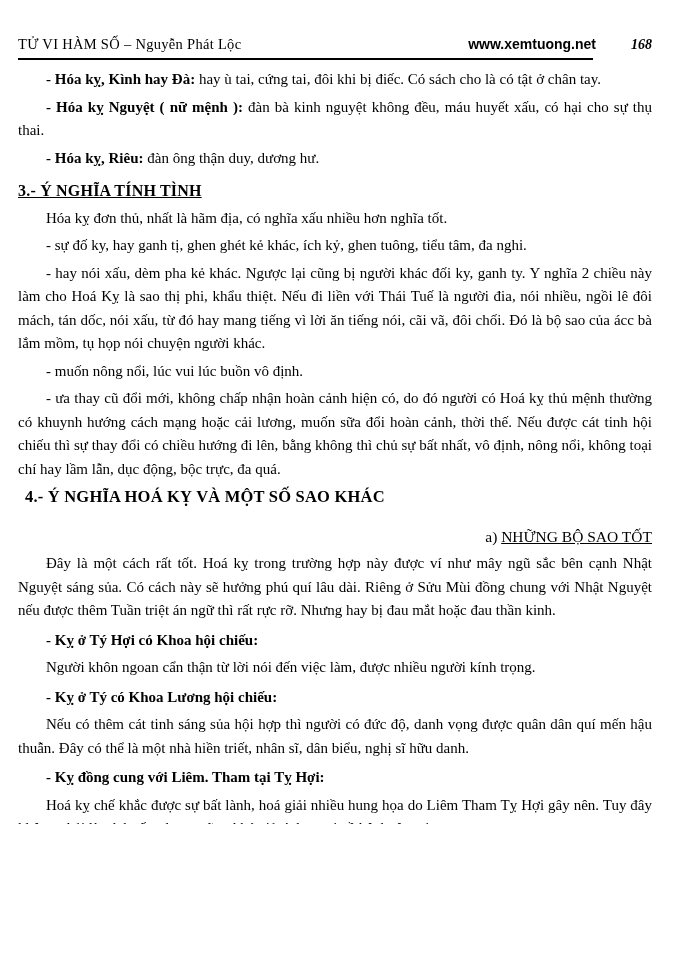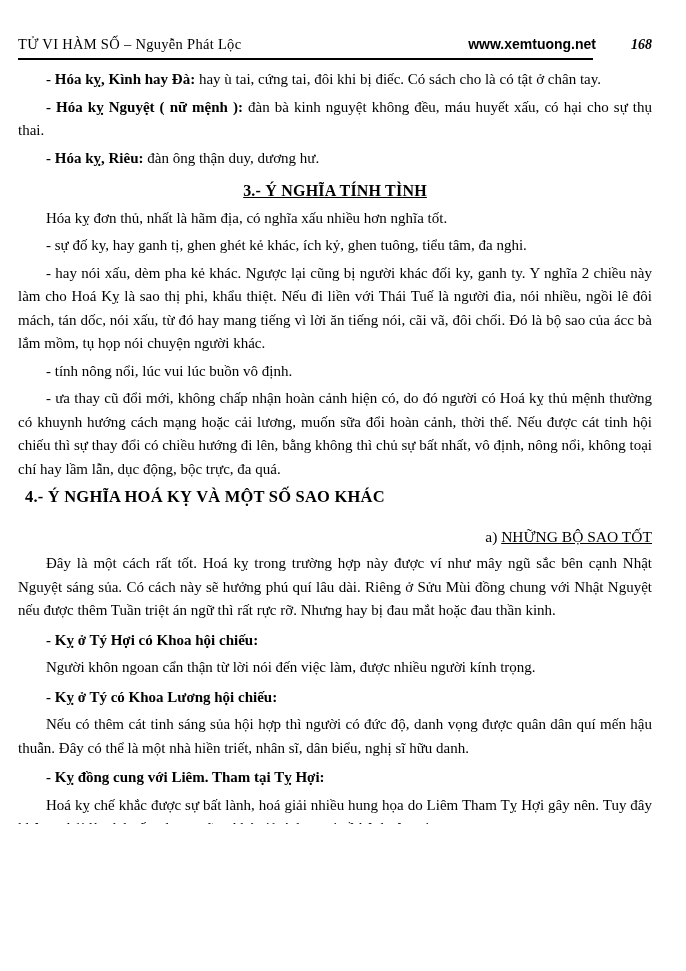--- a/index.html
+++ b/index.html
@@ -52,21 +52,21 @@
     text-align: justify;
     text-indent: 28px;
   }
   .p.bullet b { font-weight: bold; }
   .p.h-underline {
     margin-top: 9px;
     font-weight: bold;
     font-size: 16px;
     text-decoration: underline;
     text-indent: 0;
-    text-align: center;
+    text-align: left;
     letter-spacing: 0.2px;
   }
   .p.h-bold {
     font-weight: bold;
     font-size: 16.5px;
     text-indent: 7px;
     text-align: left;
     letter-spacing: 0.2px;
   }
   .p.bold-bullet {
@@ -94,21 +94,21 @@
   </div>
   <div class="header-rule"></div>
   <div class="doc-body">
       <p class="p bullet"><b>- Hóa kỵ, Kình hay Đà:</b><span> hay ù tai, cứng tai, đôi khi bị điếc. Có sách cho là có tật ở chân tay.</span></p>
       <p class="p bullet"><b>- Hóa kỵ Nguyệt ( nữ mệnh ):</b><span> đàn bà kinh nguyệt không đều, máu huyết xấu, có hại cho sự thụ thai.</span></p>
       <p class="p bullet"><b>- Hóa kỵ, Riêu:</b><span> đàn ông thận duy, dương hư.</span></p>
       <p class="p h-underline">3.- Ý NGHĨA TÍNH TÌNH</p>
       <p class="p para">Hóa kỵ đơn thủ, nhất là hãm địa, có nghĩa xấu nhiều hơn nghĩa tốt.</p>
       <p class="p para">- sự đố ky, hay ganh tị, ghen ghét kẻ khác, ích kỷ, ghen tuông, tiểu tâm, đa nghi.</p>
       <p class="p para">- hay nói xấu, dèm pha kẻ khác. Ngược lại cũng bị người khác đối ky, ganh ty. Y nghĩa 2 chiều này làm cho Hoá Kỵ là sao thị phi, khẩu thiệt. Nếu đi liền với Thái Tuế là người đia, nói nhiều, ngồi lê đôi mách, tán dốc, nói xấu, từ đó hay mang tiếng vì lời ăn tiếng nói, cãi vã, đôi chối. Đó là bộ sao của ácc bà lắm mồm, tụ họp nói chuyện người khác.</p>
-      <p class="p para">- tính nông nổi, lúc vui lúc buồn vô định.</p>
+      <p class="p para">- muốn nông nổi, lúc vui lúc buồn vô định.</p>
       <p class="p para">- ưa thay cũ đổi mới, không chấp nhận hoàn cảnh hiện có, do đó người có Hoá kỵ thủ mệnh thường có khuynh hướng cách mạng hoặc cải lương, muốn sữa đổi hoàn cảnh, thời thế. Nếu được cát tinh hội chiếu thì sự thay đổi có chiều hướng đi lên, bằng không thì chủ sự bất nhất, vô định, nông nổi, không toại chí hay lầm lẫn, dục động, bộc trực, đa quá.</p>
       <p class="p h-bold">4.- Ý NGHĨA HOÁ KỴ VÀ MỘT SỐ SAO KHÁC</p>
       <p class="p sub"><span>a) </span><span class="sub-caps">NHỮNG BỘ SAO TỐT</span></p>
       <p class="p para">Đây là một cách rất tốt. Hoá kỵ trong trường hợp này được ví như mây ngũ sắc bên cạnh Nhật Nguyệt sáng sủa. Có cách này sẽ hưởng phú quí lâu dài. Riêng ở Sửu Mùi đồng chung với Nhật Nguyệt nếu được thêm Tuần triệt án ngữ thì rất rực rỡ. Nhưng hay bị đau mắt hoặc đau thần kinh.</p>
       <p class="p bold-bullet">- Kỵ ở Tý Hợi có Khoa hội chiếu:</p>
       <p class="p para">Người khôn ngoan cẩn thận từ lời nói đến việc làm, được nhiều người kính trọng.</p>
       <p class="p bold-bullet">- Kỵ ở Tý có Khoa Lương hội chiếu:</p>
       <p class="p para">Nếu có thêm cát tinh sáng sủa hội hợp thì người có đức độ, danh vọng được quân dân quí mến hậu thuẫn. Đây có thể là một nhà hiền triết, nhân sĩ, dân biểu, nghị sĩ hữu danh.</p>
       <p class="p bold-bullet">- Kỵ đồng cung với Liêm. Tham tại Tỵ Hợi:</p>
       <p class="p para">Hoá kỵ chế khắc được sự bất lành, hoá giải nhiều hung họa do Liêm Tham Tỵ Hợi gây nên. Tuy đây không phải là cách tốt, nhưng cũng khá giả, ít lo ngại về bệnh tật, tai nạn.</p>

